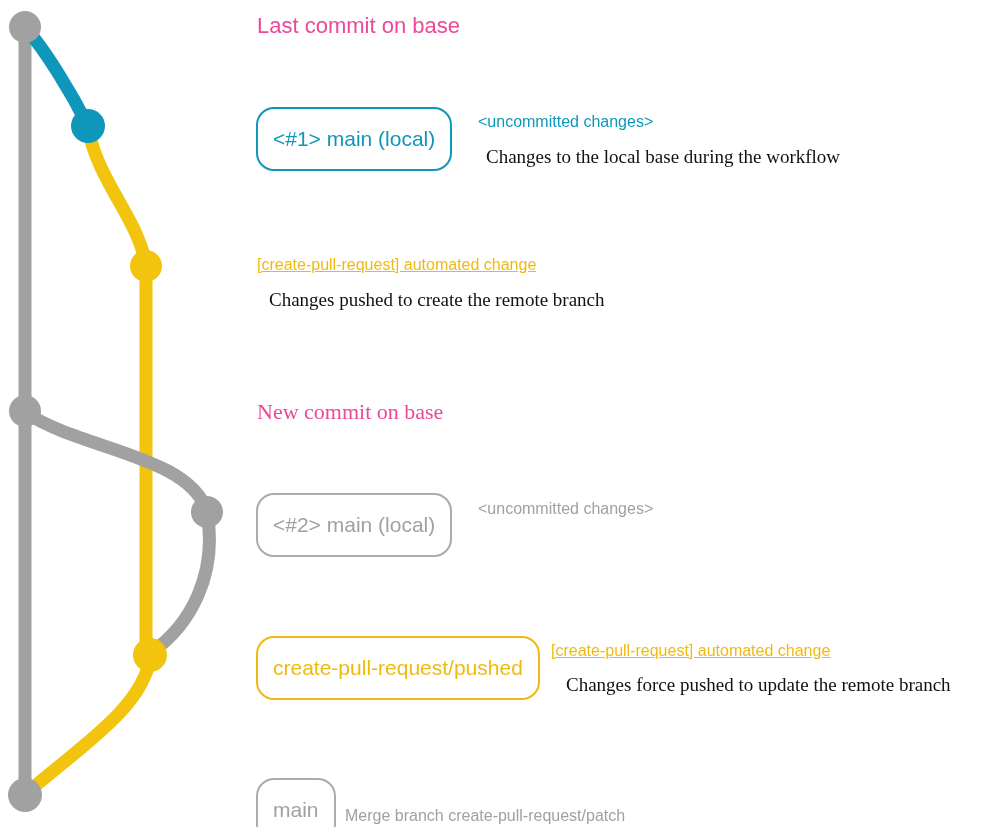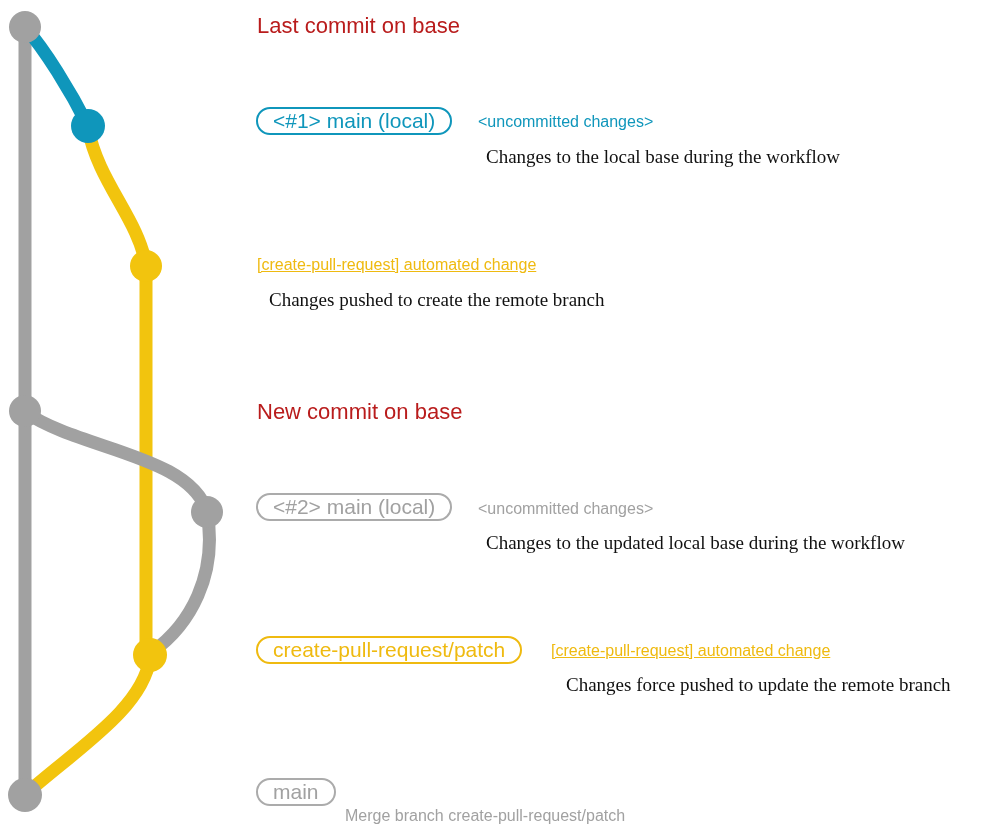--- a/index.html
+++ b/index.html
@@ -17,34 +17,34 @@
   }
   .graph-svg {
     position: absolute;
     left: 0;
     top: 0;
   }
   .abs { position: absolute; white-space: nowrap; }
 
   .lbl-gray {
     font-size: 22px;
-    color: #b91c1c;
+    color: #ec4899;
   }
   .title {
     font-size: 16px;
   }
   .title.teal   { color: #0f96bb; }
   .title.gray   { color: #a1a1a1; }
   .title.yellow { color: #efba10; text-decoration: underline; }
 
   .badge {
     display: inline-block;
     border: 2px solid;
     border-radius: 18px;
-    padding: 0 15px;
+    padding: 18px 15px;
     font-size: 21px;
     line-height: 24px;
     background: #ffffff;
   }
   .badge.teal   { color: #0f96bb; border-color: #0f96bb; }
   .badge.gray   { color: #a1a1a1; border-color: #ababab; }
   .badge.yellow { color: #efba10; border-color: #efba10; }
 
   .serif {
     font-family: "Liberation Serif", serif;
@@ -82,26 +82,25 @@
 
   <div class="abs lbl-gray" style="left:257px; top:13px;">Last commit on base</div>
 
   <span class="abs badge teal" style="left:256px; top:107px;">&lt;#1&gt; main (local)</span>
   <div class="abs title teal" style="left:478px; top:113px;">&lt;uncommitted changes&gt;</div>
   <div class="abs serif" style="left:486px; top:146px;">Changes to the local base during the workflow</div>
 
   <div class="abs title yellow" style="left:257px; top:256px;">[create-pull-request] automated change</div>
   <div class="abs serif" style="left:269px; top:289px;">Changes pushed to create the remote branch</div>
 
-  <div class="abs lbl-gray" style="left:257px; top:399px;">New commit on base</div>
+  <div class="abs lbl-gray" style="left:257px; top:399px;font-family:Liberation Serif, serif;">New commit on base</div>
 
   <span class="abs badge gray" style="left:256px; top:493px;">&lt;#2&gt; main (local)</span>
   <div class="abs title gray" style="left:478px; top:500px;">&lt;uncommitted changes&gt;</div>
-  <div class="abs serif" style="left:486px; top:532px;">Changes to the updated local base during the workflow</div>
 
-  <span class="abs badge yellow" style="left:256px; top:636px;">create-pull-request/patch</span>
+  <span class="abs badge yellow" style="left:256px; top:636px;">create-pull-request/pushed</span>
   <div class="abs title yellow" style="left:551px; top:642px;">[create-pull-request] automated change</div>
   <div class="abs serif" style="left:566px; top:674px;">Changes force pushed to update the remote branch</div>
 
   <span class="abs badge gray" style="left:256px; top:778px;">main</span>
   <div class="abs title gray" style="left:345px; top:786px;margin-top:21px;">Merge branch create-pull-request/patch</div>
 
 </div>
 
 </body></html>

